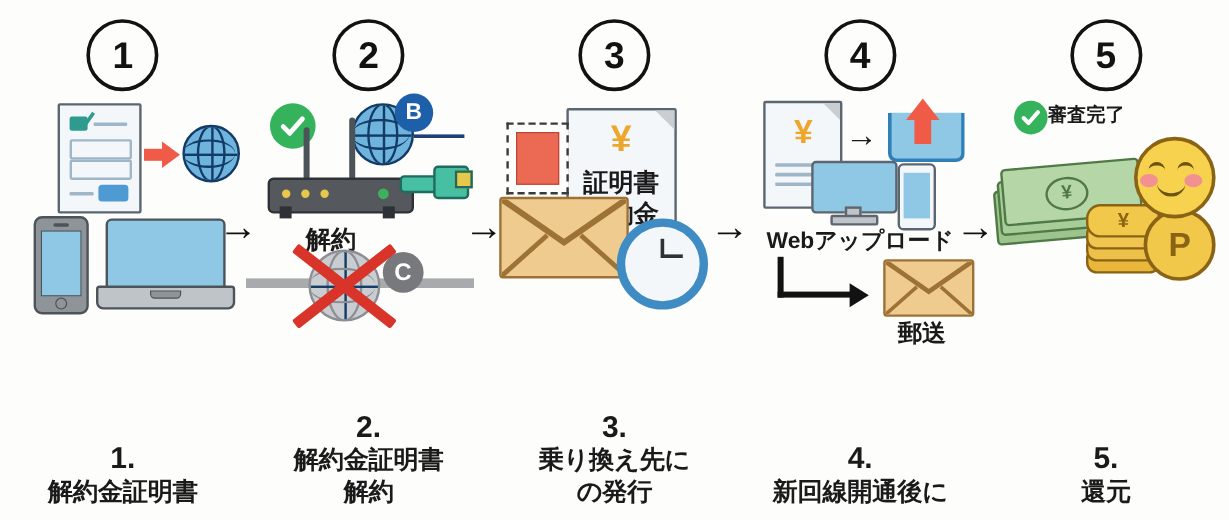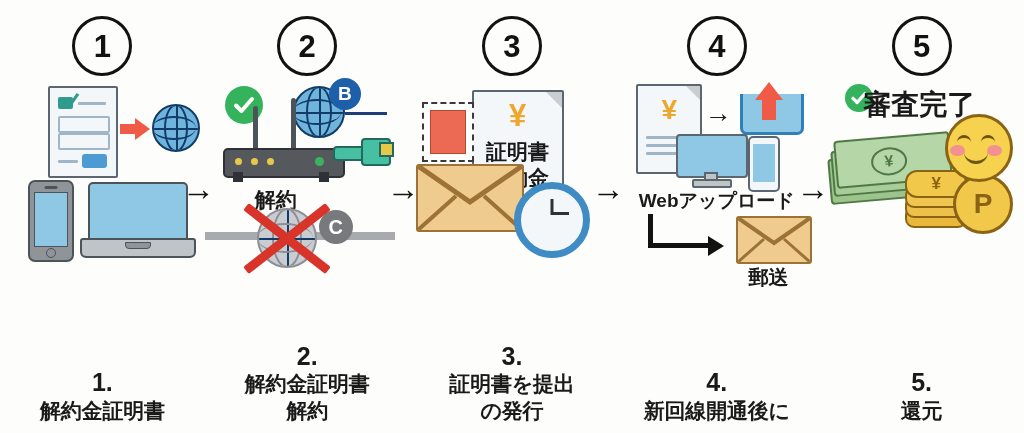--- a/index.html
+++ b/index.html
@@ -213,21 +213,21 @@
       <div class="abs" style="left:104px;top:104px;width:62px;height:62px;border-radius:50%;background:#f4f7fa;border:7px solid #3f8cc4;">
         <div class="abs" style="left:50%;top:10px;width:3px;height:16px;background:#2e3236;transform:translateX(-50%);"></div>
         <div class="abs" style="left:50%;top:23px;width:17px;height:3px;background:#2e3236;"></div>
       </div>
     </div>
 
     <div class="sep-arrow" style="right:-10px;">→</div>
 
     <div class="caption">
       <div class="cap-num">3.</div>
-      <div class="cap-line">証明書を提出</div>
+      <div class="cap-line">乗り換え先に</div>
       <div class="cap-line">の発行</div>
     </div>
   </div>
 
   <div class="step">
     <div class="circnum">4</div>
 
     <div class="art">
 
       <div class="doc" style="left:22px;top:6px;width:62px;height:86px;">
@@ -284,21 +284,21 @@
   <div class="step">
     <div class="circnum">5</div>
 
     <div class="art">
 
       <div class="chk" style="left:26px;top:6px;width:28px;height:28px;">
         <svg width="18" height="18" viewBox="0 0 24 24">
             <path d="M4 12.5 L9.5 18 L20 6" stroke="#fff" stroke-width="4.5" fill="none" stroke-linecap="round" stroke-linejoin="round"></path>
           </svg>
       </div>
-      <div class="txt" style="left:44px;top:8px;font-size:28px;">審査完了</div>
+      <div class="txt" style="left:54px;top:8px;font-size:16px;">審査完了</div>
 
       <div class="abs" style="left:10px;top:50px;width:120px;height:78px;">
         <div class="abs" style="left:0;top:26px;width:112px;height:42px;background:#9dc48d;border:2.5px solid #4f7a45;border-radius:4px;transform:rotate(-5deg);"></div>
         <div class="abs" style="left:3px;top:18px;width:112px;height:42px;background:#a9cd99;border:2.5px solid #4f7a45;border-radius:4px;transform:rotate(-5deg);"></div>
         <div class="abs" style="left:6px;top:8px;width:112px;height:44px;background:#b5d6a6;border:2.5px solid #4f7a45;border-radius:4px;transform:rotate(-5deg);">
           <div class="abs" style="left:34px;top:9px;width:32px;height:24px;border:2px solid #4f7a45;border-radius:50%;display:flex;align-items:center;justify-content:center;font-size:16px;font-weight:bold;color:#4f7a45;">
             <span>¥</span>
           </div>
         </div>
       </div>

